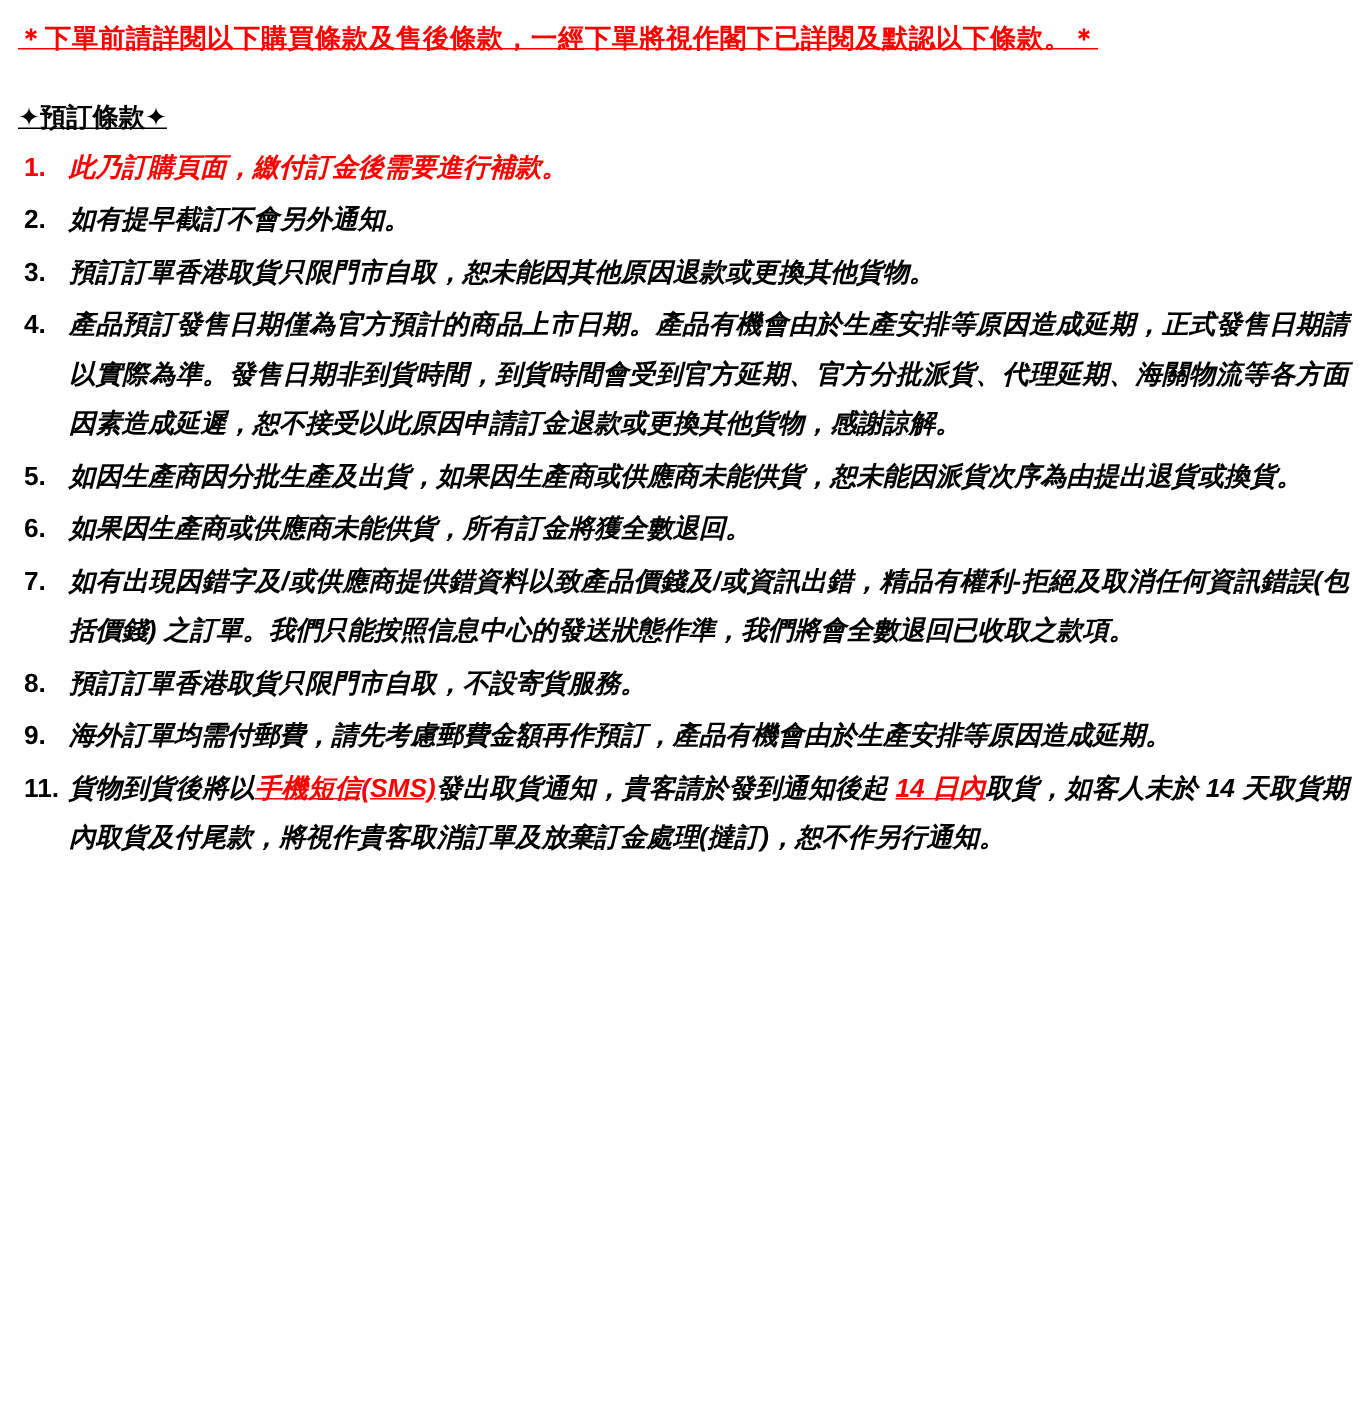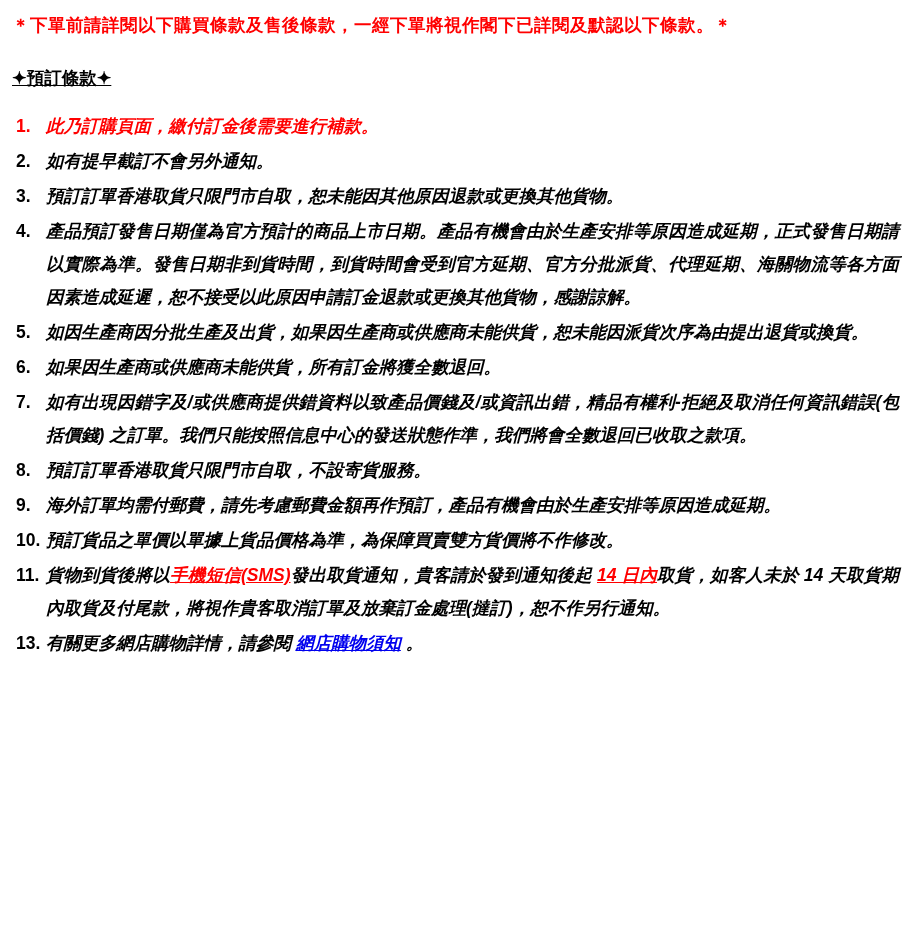--- a/index.html
+++ b/index.html
@@ -15,28 +15,27 @@
     min-height:948px;
     font-family:"Liberation Sans","DejaVu Sans",sans-serif;
     font-weight:700;
     color:var(--text);
     font-size:17.5px;
     line-height:33px;
     padding:9px 14px 10px 12px;
   }
   .header-notice{
     color:var(--red);
+    text-decoration:underline;
     margin-bottom:20px;
     letter-spacing:0.5px;
   }
   .section-title{
     color:var(--text);
     text-decoration:underline;
-    margin-bottom:15px;
-    font-family:Liberation Serif, serif;
   }
   .terms-list{width:100%;}
   .term-item{
     display:flex;
     align-items:flex-start;
     margin-bottom:2px;
   }
   .term-num{
     flex:0 0 34px;
     text-align:left;
@@ -94,24 +93,16 @@
     </div>
     <div class="term-item">
       <span class="term-num">8.</span>
       <div class="term-text"><span>預訂訂單香港取貨只限門市自取，不設寄貨服務。</span></div>
     </div>
     <div class="term-item">
       <span class="term-num">9.</span>
       <div class="term-text"><span>海外訂單均需付郵費，請先考慮郵費金額再作預訂，產品有機會由於生產安排等原因造成延期。</span></div>
     </div>
     <div class="term-item">
-      <span class="term-num">10.</span>
-      <div class="term-text"><span>預訂貨品之單價以單據上貨品價格為準，為保障買賣雙方貨價將不作修改。</span></div>
-    </div>
-    <div class="term-item">
       <span class="term-num">11.</span>
       <div class="term-text"><span>貨物到貨後將以</span><span class="red underline">手機短信(SMS)</span><span>發出取貨通知，貴客請於發到通知後起 </span><span class="red underline">14 日內</span><span>取貨，如客人未於 14 天取貨期內取貨及付尾款，將視作貴客取消訂單及放棄訂金處理(撻訂)，恕不作另行通知。</span></div>
-    </div>
-    <div class="term-item">
-      <span class="term-num">13.</span>
-      <div class="term-text"><span>有關更多網店購物詳情，請參閱 </span><span class="link">網店購物須知</span><span> 。</span></div>
     </div>
   </div>
 
 </body></html>

